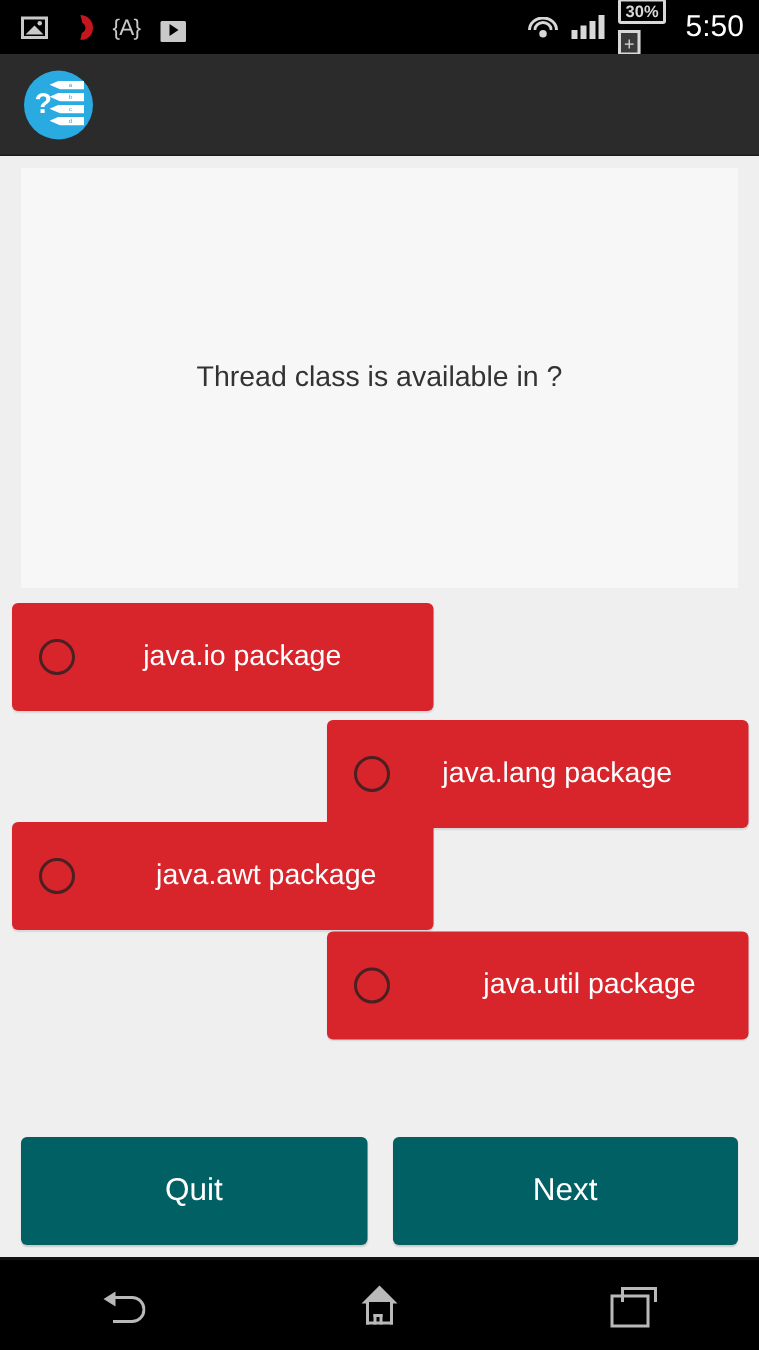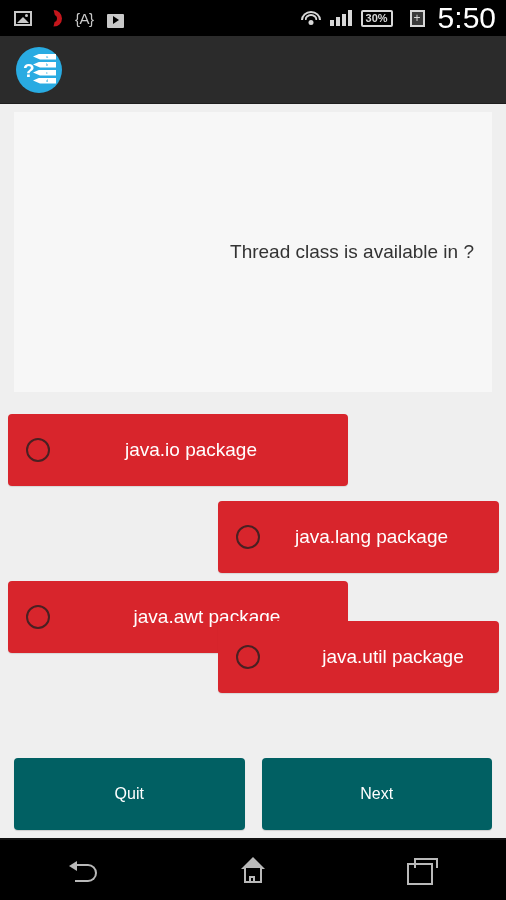--- a/index.html
+++ b/index.html
@@ -86,35 +86,35 @@
   }
 
   .icon-signal{ display:flex; align-items:flex-end; gap:2px; height:16px; }
   .icon-signal b{ width:4px; background:#d8d8d8; display:block; }
   .icon-signal b:nth-child(1){ height:6px; }
   .icon-signal b:nth-child(2){ height:9px; }
   .icon-signal b:nth-child(3){ height:12px; }
   .icon-signal b:nth-child(4){ height:16px; }
 
   .battery{
-    display:flex; align-items:flex-start; gap:17px;
+    display:flex; align-items:flex-start; gap:4px;flex-direction:column;
   }
   .battery-body{
     border:2px solid #d8d8d8; border-radius:2px;
     height:17px; padding:0 3px;
     display:flex;align-items:center;justify-content:center;
     color:#d8d8d8; font-size:11px; font-weight:bold;
   }
   .battery-plug{
     width:15px;height:17px;border:2px solid #d8d8d8;
     display:flex;align-items:center;justify-content:center;
     color:#d8d8d8;font-size:12px;line-height:1;
     background:#3a3a3a;
   }
-  .clock{ color:#fff; font-size:30px; line-height:1; margin-left:4px; }
+  .clock{ color:#fff; font-size:20px; line-height:1; margin-left:4px; }
 
   
   .action-bar{
     position:absolute; top:36px; left:0;
     width:506px; height:68px;
     background:#2b2b2b;
     display:flex; align-items:center;
     padding-left:16px;
     border-bottom:1px solid #1d1d1d;
   }
@@ -141,21 +141,21 @@
   }
   .app-title{
     color:#f2f2f2; font-size:25px; margin-left:16px; font-weight:normal;
   }
 
   
   .question-panel{
     position:absolute; left:14px; top:112px;
     width:478px; height:280px;
     background:#f7f7f7;
-    display:flex; align-items:center; justify-content:flex-end;
+    display:flex; align-items:center; justify-content:center;
     text-align:center;
   }
   .question-text{
     color:#333; font-size:19px; line-height:1.4; padding:0 18px;
   }
 
   
   .option{
     position:absolute;
     height:72px;
@@ -168,36 +168,36 @@
     width:24px;height:24px;border-radius:50%;
     border:2px solid #4a2022;
     flex:none; margin-left:18px;
     background:transparent;
   }
   .option .opt-label{
     flex:1; text-align:center; color:#fff; font-size:19px;
     padding-right:22px; padding-left:6px;
     white-space:nowrap;
   }
-  .option.left  { left:8px;  width:340px;margin-top:12px; }
+  .option.left  { left:8px;  width:281px; }
   .option.right { left:218px; width:281px; }
   #opt-0{ top:402px; }
-  #opt-1{ top:501px; }
-  #opt-2{ top:569px;gap:32px; }
+  #opt-1{ top:480px; }
+  #opt-2{ top:548px;gap:32px; }
   #opt-3{ top:621px;gap:43px; }
 
   
   .footer{
     position:absolute; left:0; top:758px;
     width:506px; height:72px;
     display:flex; gap:17px; padding:0 14px;
   }
   .btn{
     flex:1; background:#016063; border-radius:4px;
-    color:#fff; font-size:16px;
+    color:#fff; font-size:21px;
     display:flex; align-items:center; justify-content:center;
     border:none; cursor:pointer;
     font-family:"Liberation Sans", sans-serif;
     box-shadow:0 1px 1px rgba(0,0,0,0.15);
   }
 
   
   .nav-bar{
     position:absolute; left:0; bottom:0;
     width:506px; height:62px;

